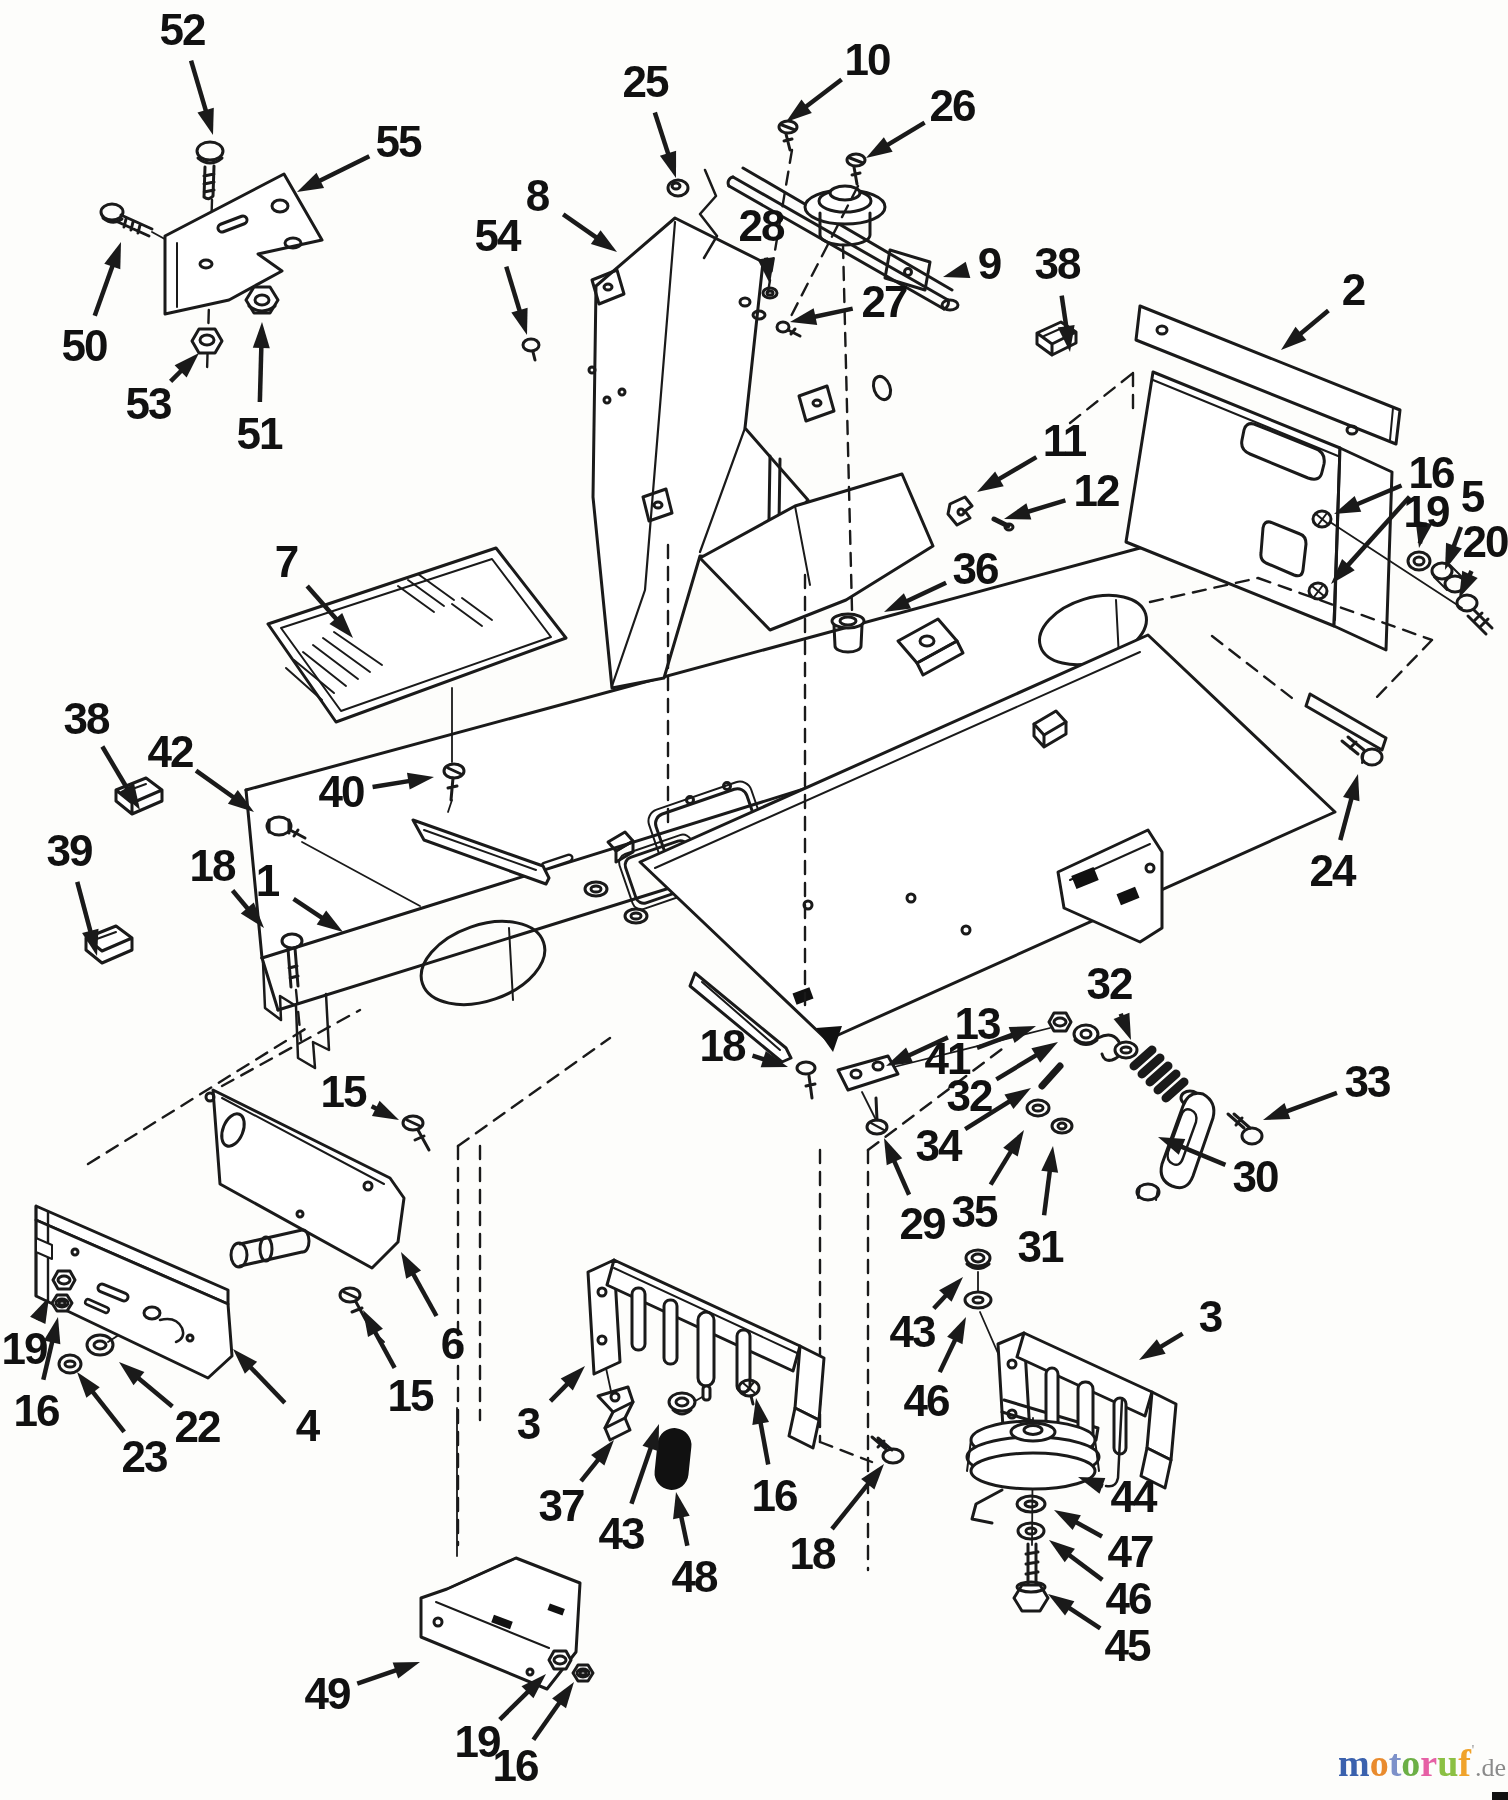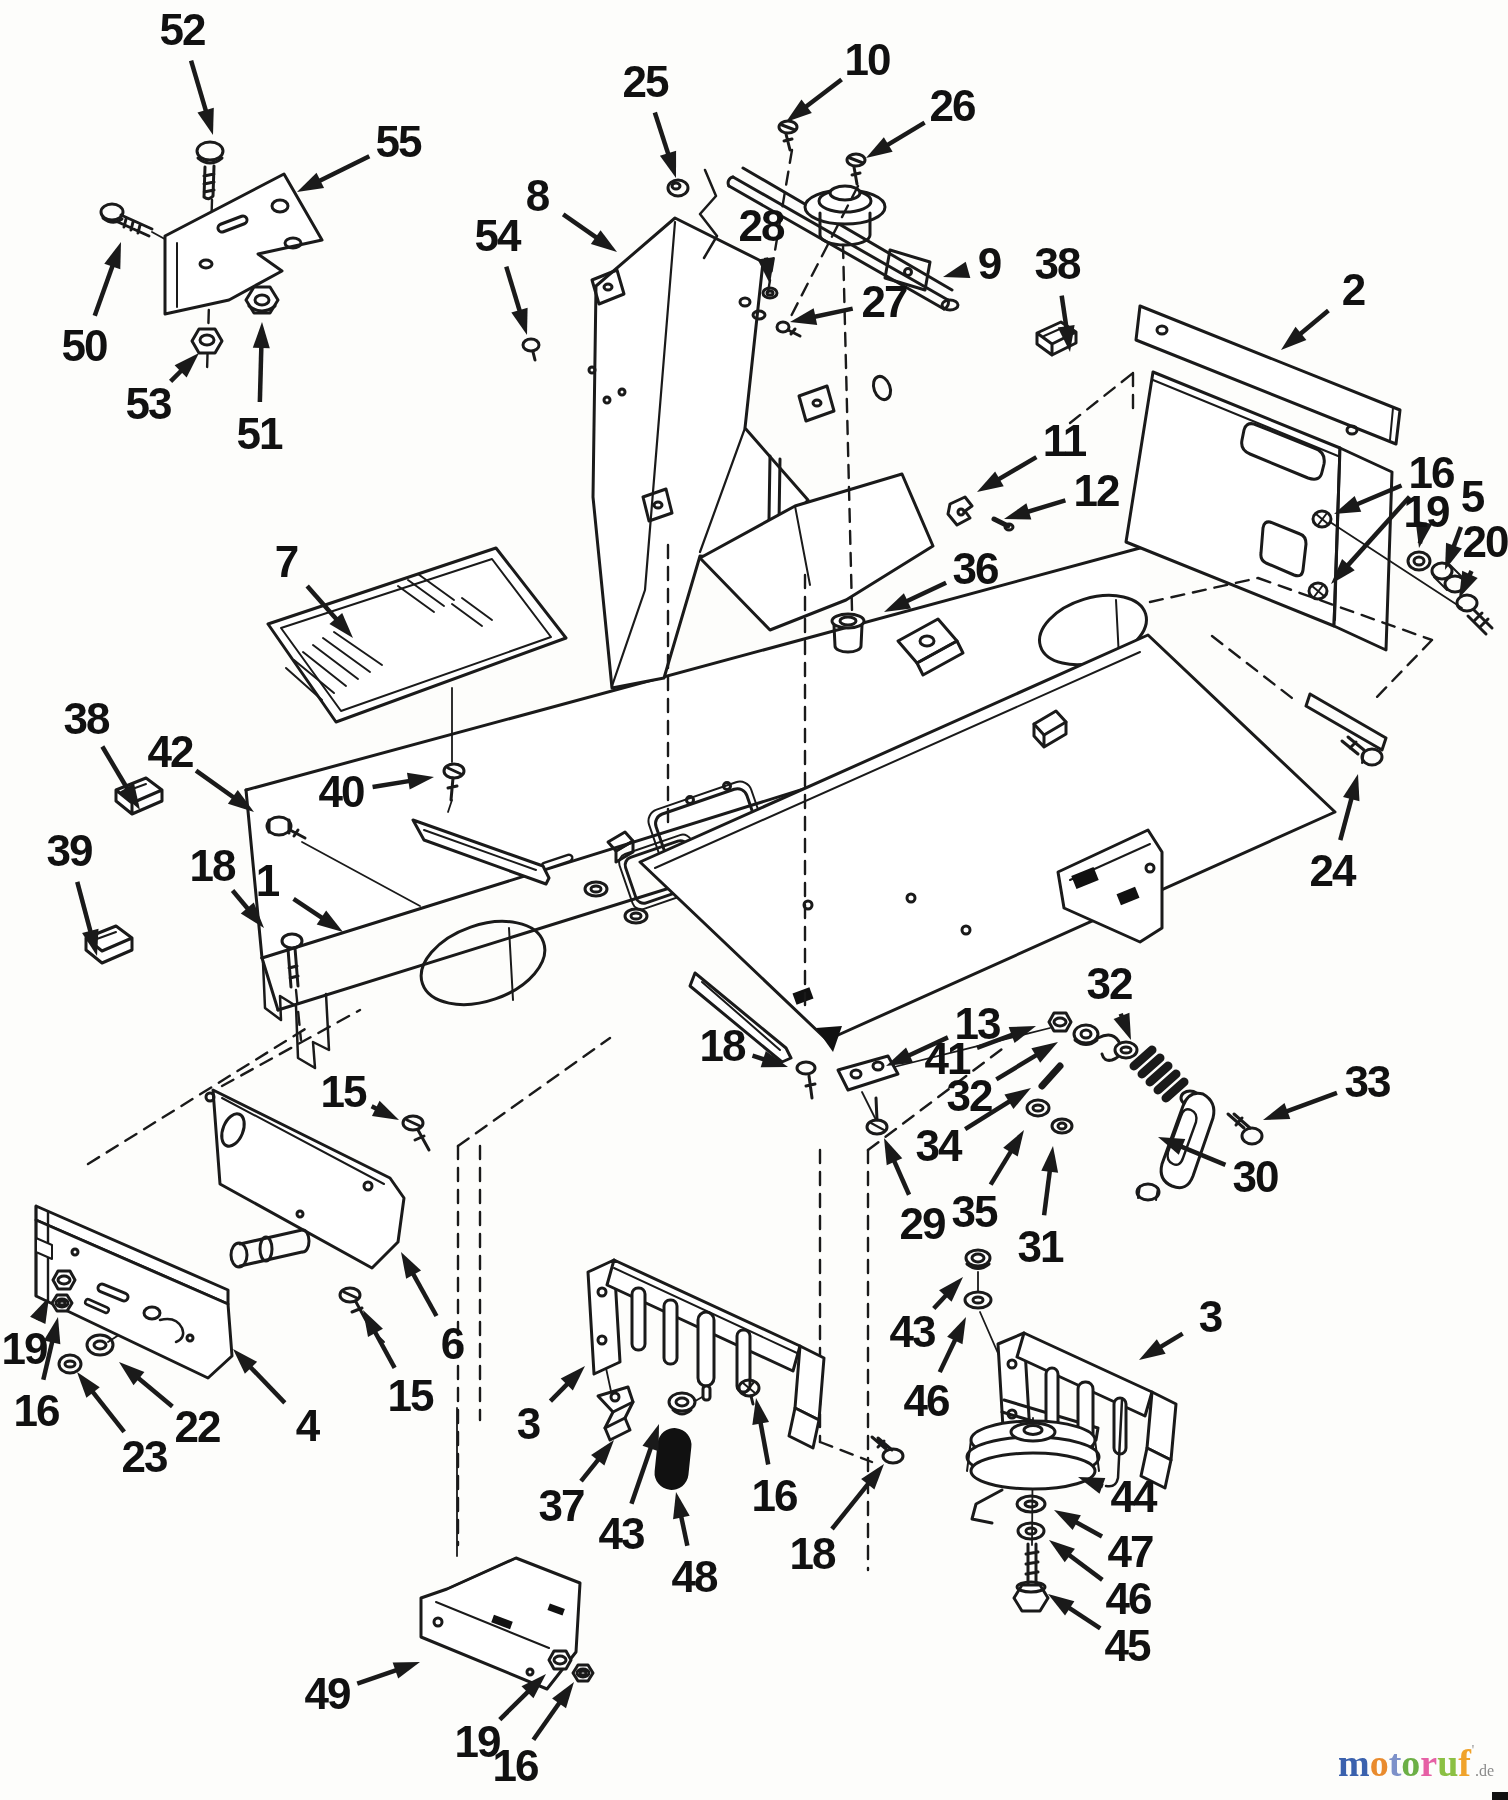--- a/index.html
+++ b/index.html
@@ -1,21 +1,21 @@
 <!DOCTYPE html>
 <html><head>
 <meta charset="utf-8">
 <style>
   html,body{margin:0;padding:0;}
   body{font-family:"Liberation Sans",sans-serif;}
   .canvas{position:relative;width:1508px;height:1800px;background:#fdfdfb;overflow:hidden;}
   svg{position:absolute;left:0;top:0;}
   svg text.co{font-family:"Liberation Sans",sans-serif;font-weight:700;font-size:44px;letter-spacing:-2px;fill:#111;text-anchor:middle;}
   .watermark{position:absolute;left:1338px;top:1744px;white-space:nowrap;font-family:"Liberation Serif",serif;font-weight:700;font-size:38px;line-height:1;}
-  .watermark .tld{font-size:16px;color:#8a8a8a;font-weight:400;}
+  .watermark .tld{font-size:26px;color:#8a8a8a;font-weight:400;}
   .watermark .tick{font-size:14px;color:#aaa;vertical-align:top;}
   .corner-mark{position:absolute;left:1492px;top:1792px;width:16px;height:8px;background:#111;}
 </style>
 </head>
 <body>
 
 <div class="canvas">
 <svg width="1508" height="1800" viewBox="0 0 1508 1800">
 <g stroke="#1a1a1a" stroke-width="3" fill="none" stroke-linecap="round" stroke-linejoin="round">
 

